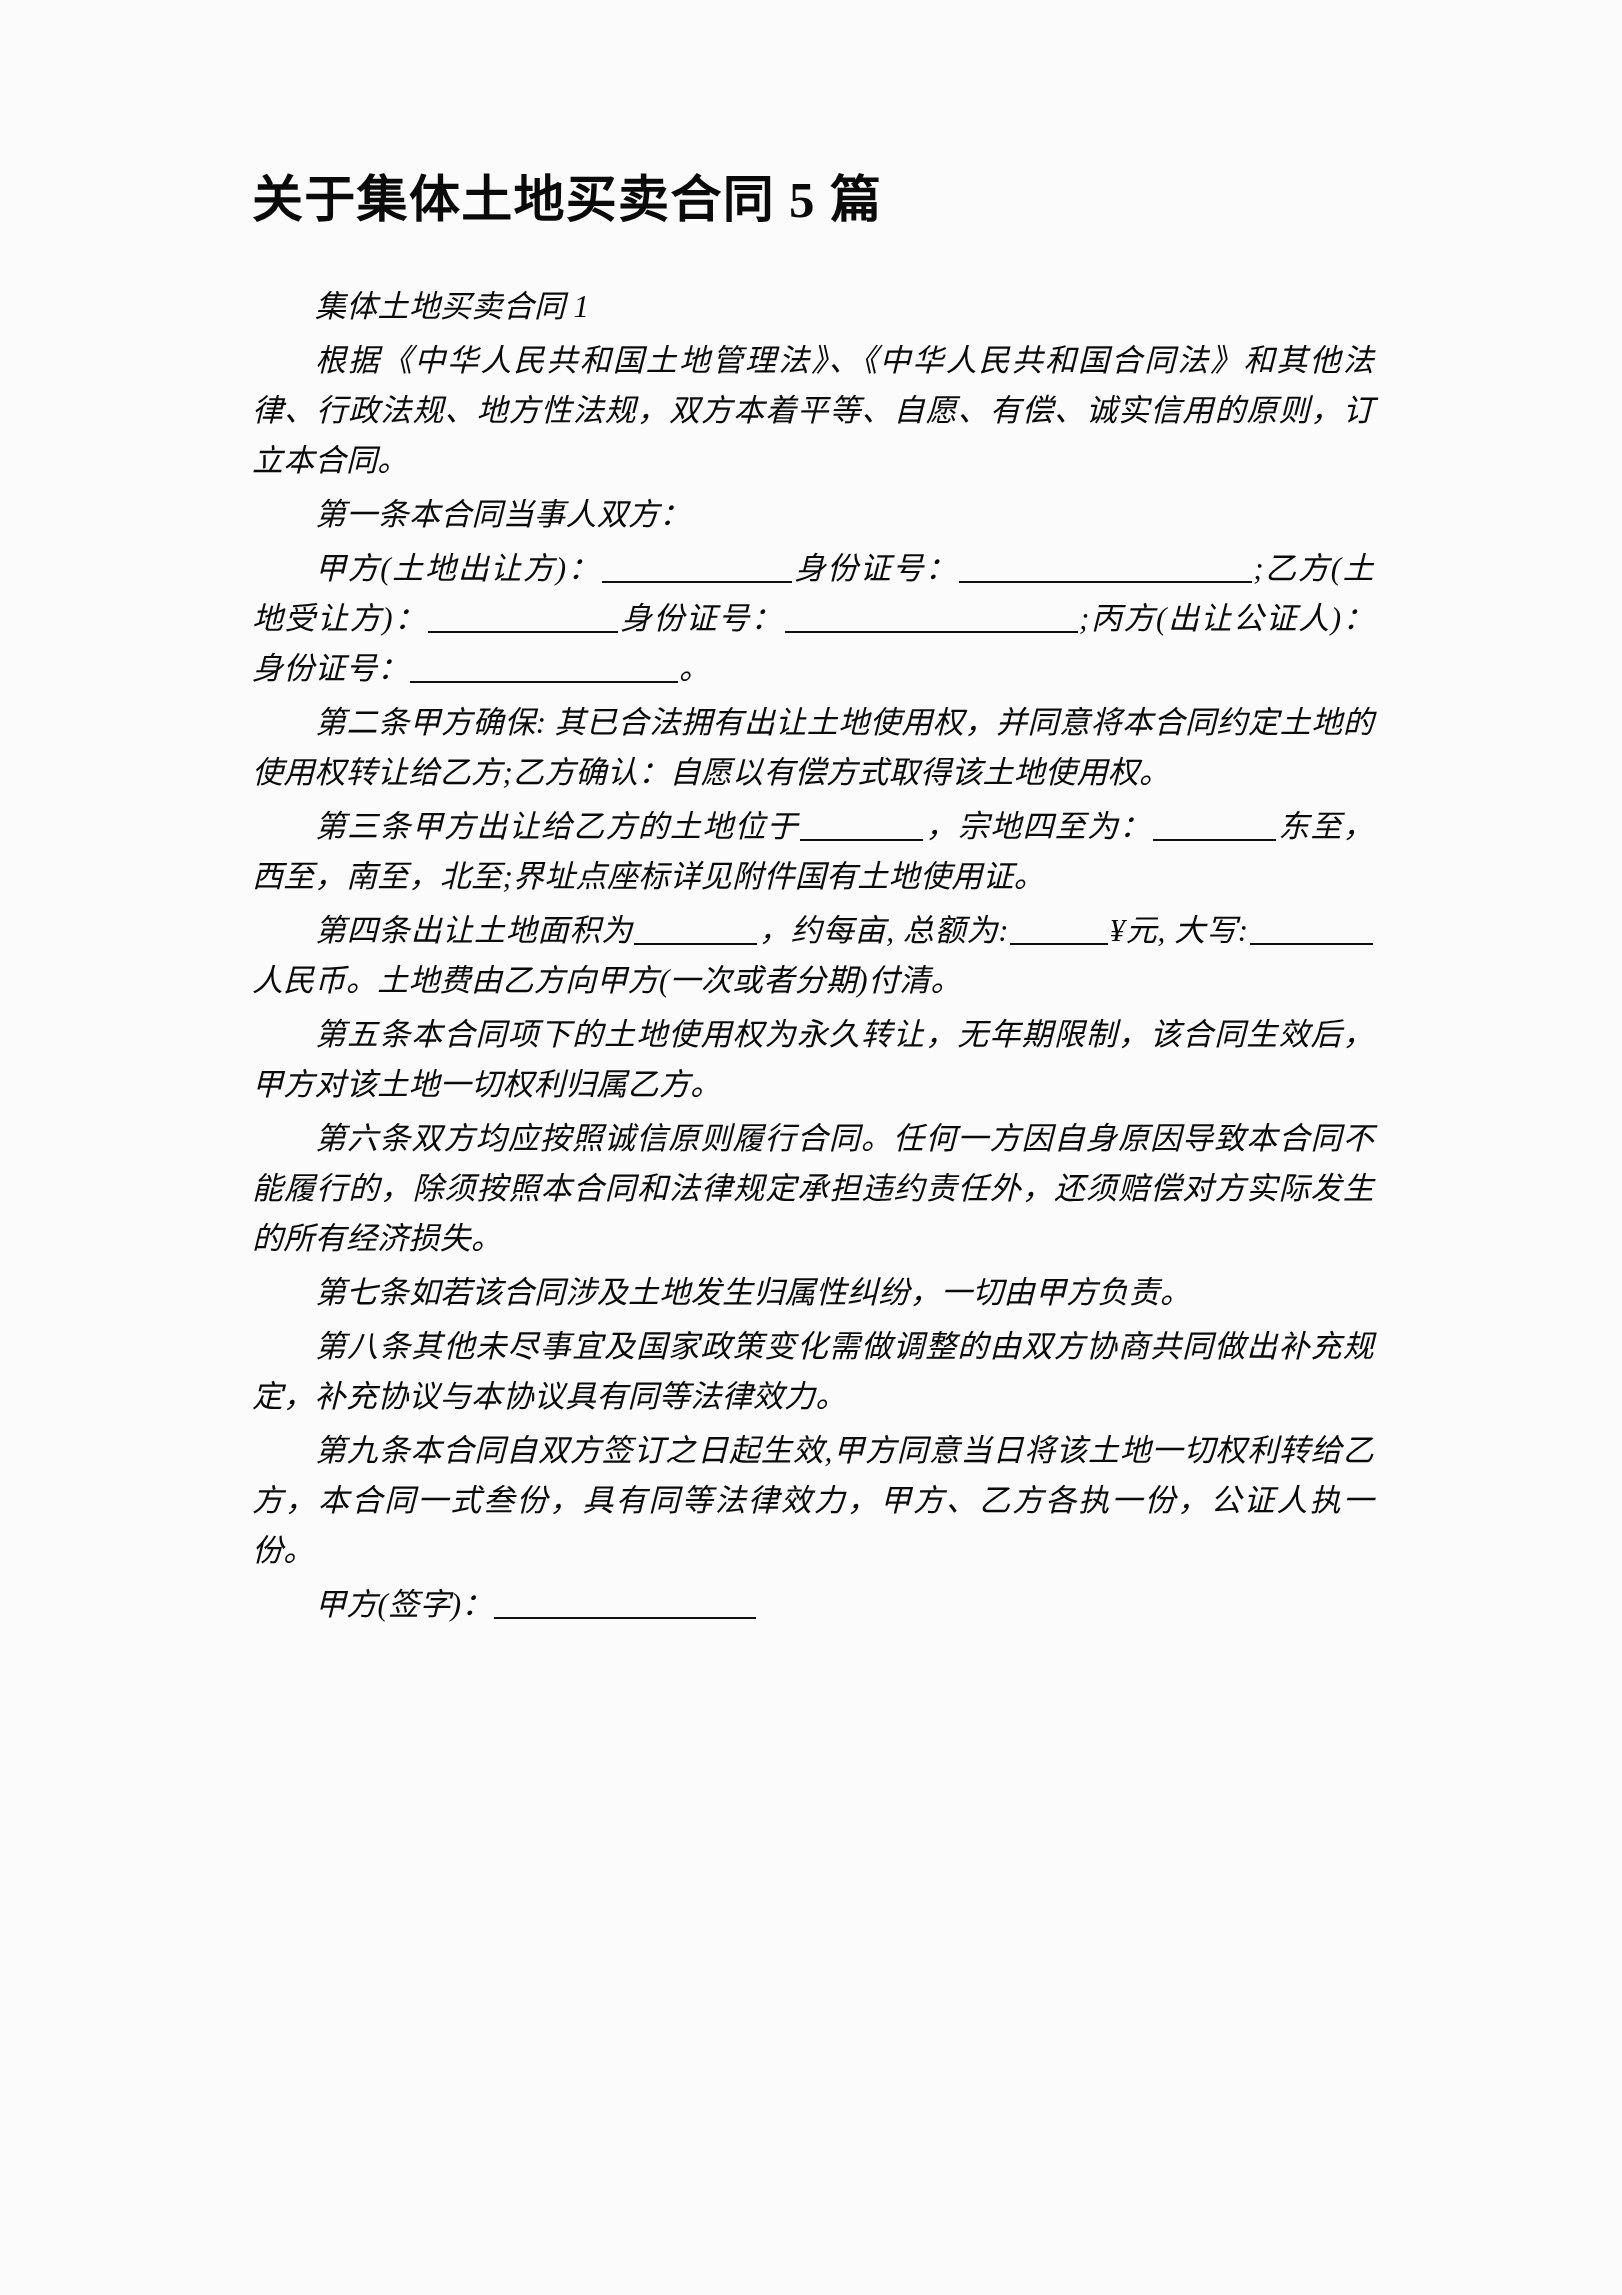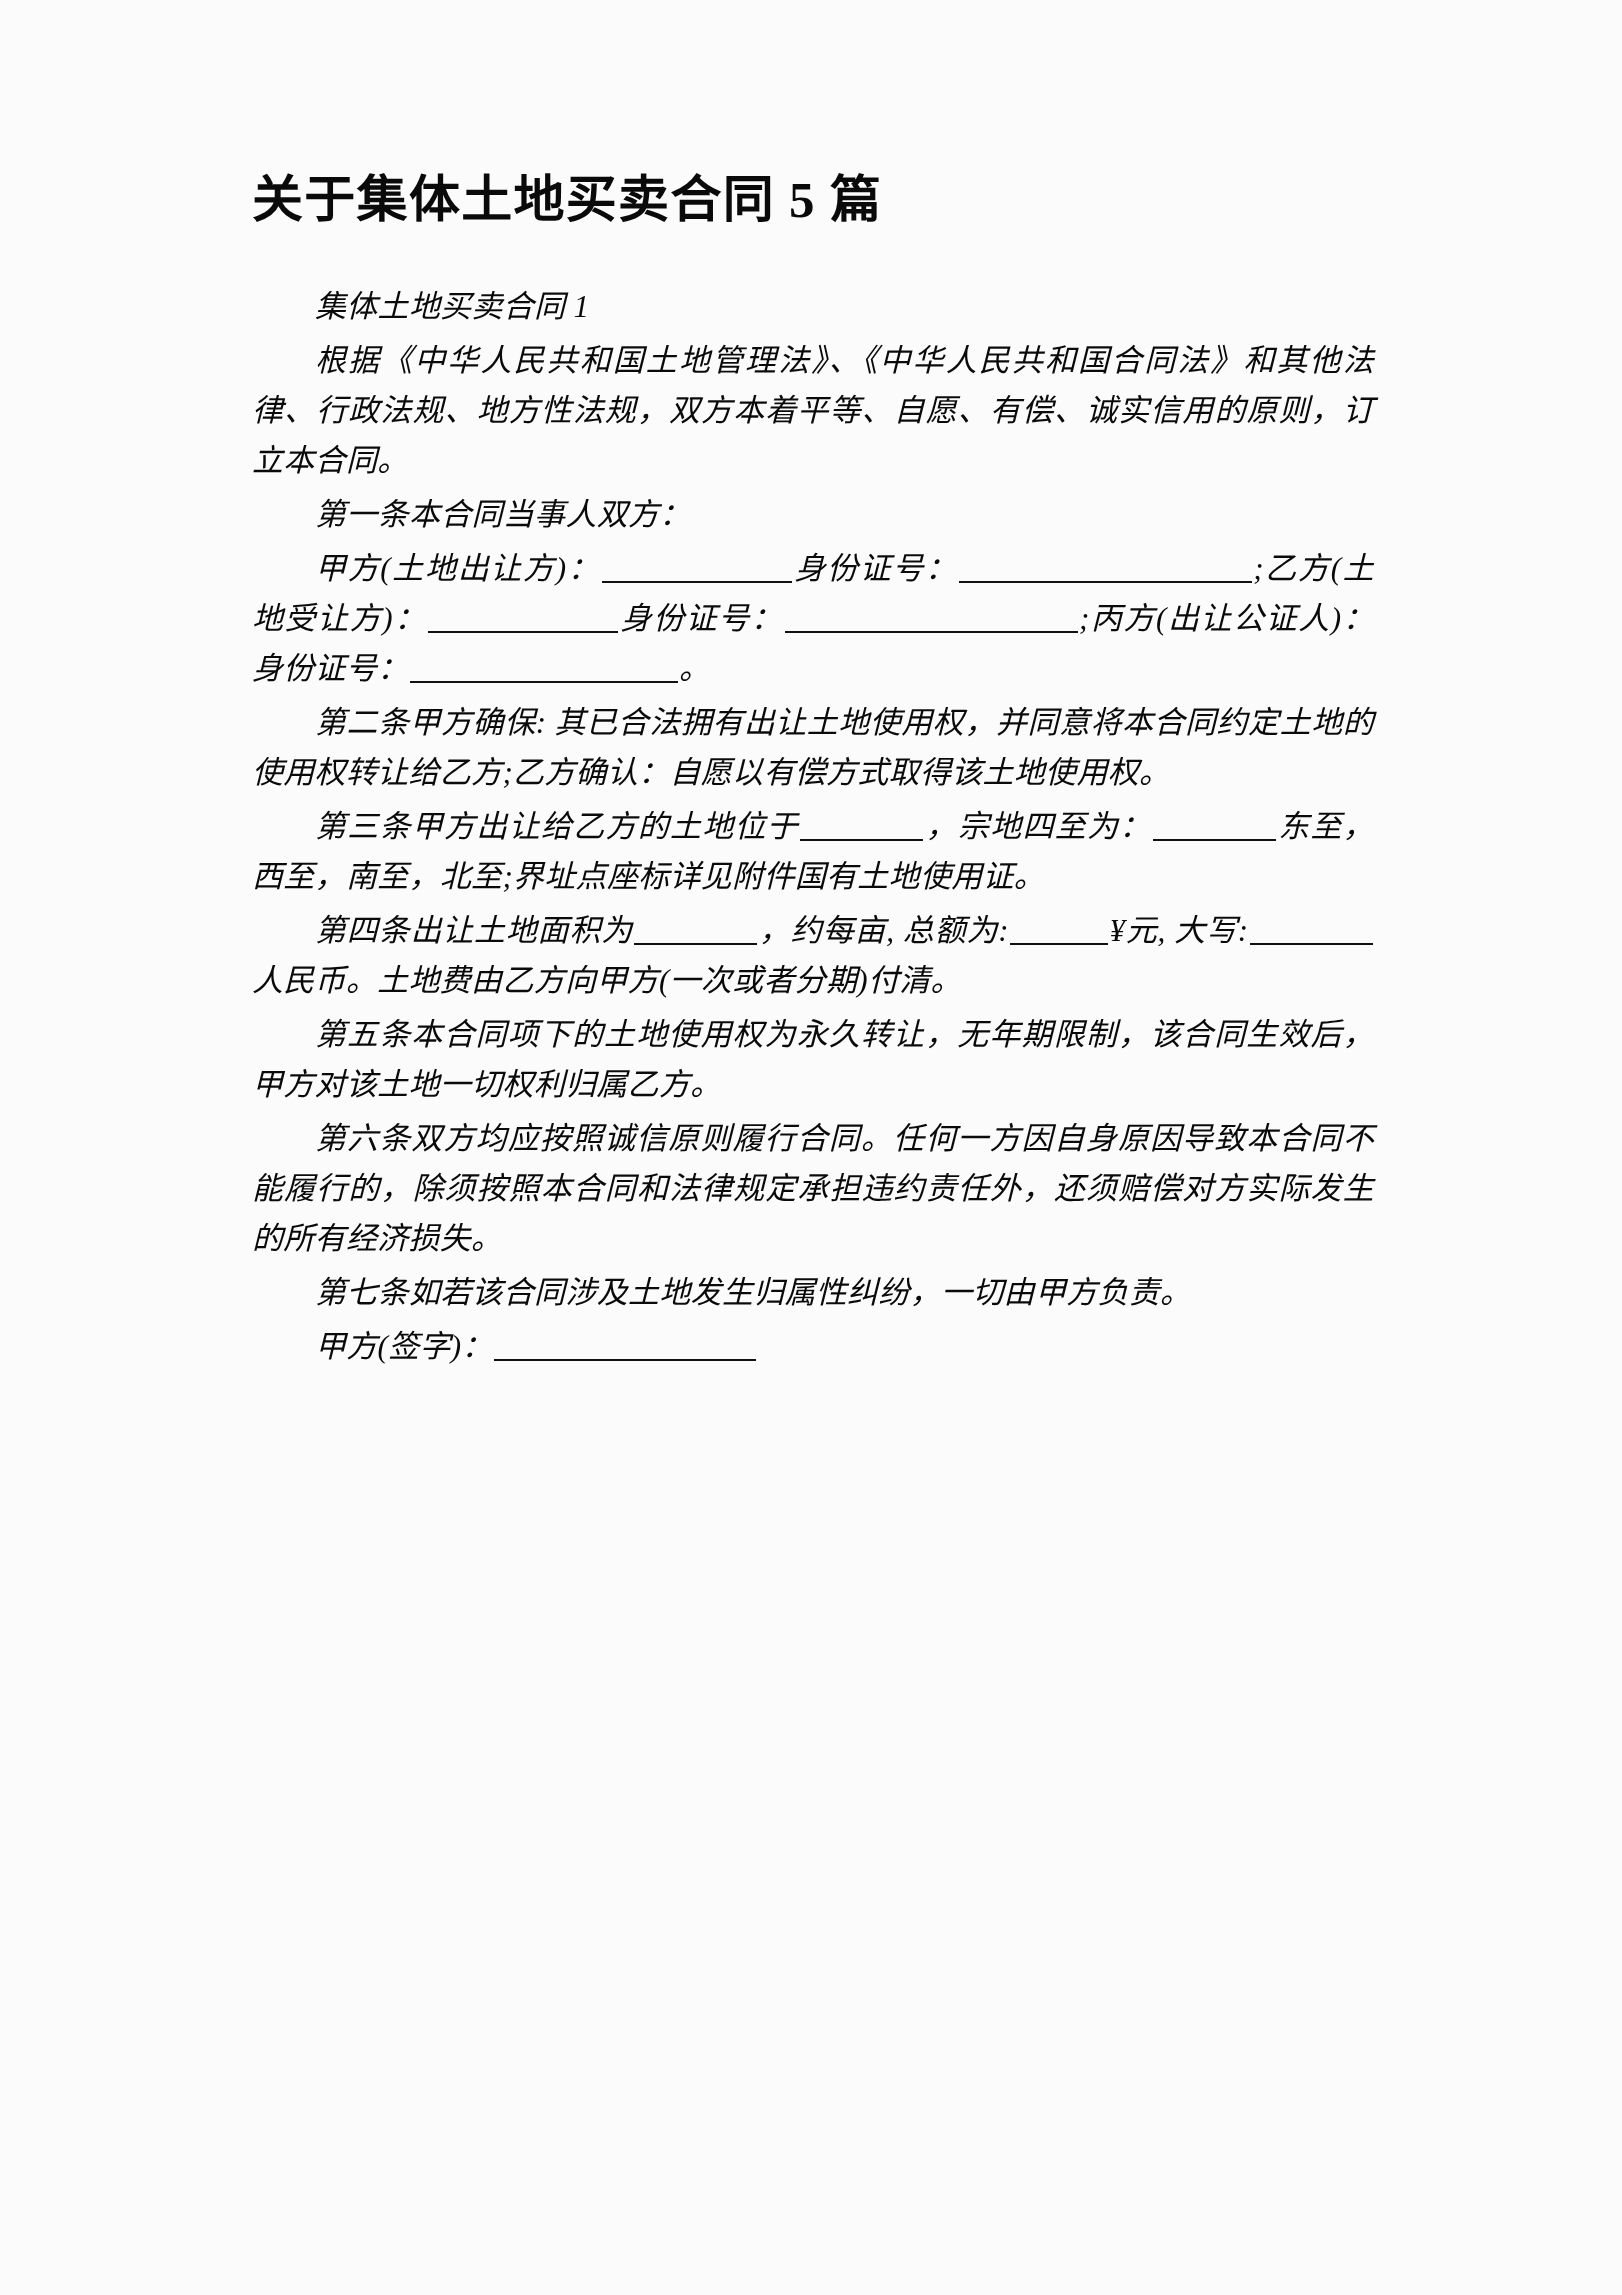--- a/index.html
+++ b/index.html
@@ -92,21 +92,23 @@
       <p class="para"><span>第三条甲方出让给乙方的土地位于</span><span class="blank b-md"></span><span>，宗地四至为：</span><span class="blank b-md"></span><span>东至，西至，南至，北至;界址点座标详见附件国有土地使用证。</span></p>
 
       <p class="para"><span>第四条出让土地面积为</span><span class="blank b-md"></span><span>，约每亩, 总额为:</span><span class="blank b-sm"></span><span>¥元, 大写:</span><span class="blank b-md"></span><span>人民币。土地费由乙方向甲方(一次或者分期)付清。</span></p>
 
       <p class="para">第五条本合同项下的土地使用权为永久转让，无年期限制，该合同生效后，甲方对该土地一切权利归属乙方。</p>
 
       <p class="para">第六条双方均应按照诚信原则履行合同。任何一方因自身原因导致本合同不能履行的，除须按照本合同和法律规定承担违约责任外，还须赔偿对方实际发生的所有经济损失。</p>
 
       <p class="para">第七条如若该合同涉及土地发生归属性纠纷，一切由甲方负责。</p>
 
+      <p class="para">第八条其他未尽事宜及国家政策变化需做调整的由双方协商共同做出补充规定，补充协议与本协议具有同等法律效力。</p>
 
+      <p class="para">第九条本合同自双方签订之日起生效,甲方同意当日将该土地一切权利转给乙方，本合同一式叁份，具有同等法律效力，甲方、乙方各执一份，公证人执一份。</p>
 
 
       <p class="para"><span>甲方(签字)：</span><span class="blank b-sig"></span></p>
 
     </div>
   </div>
 </div>
 
 
 </body></html>

